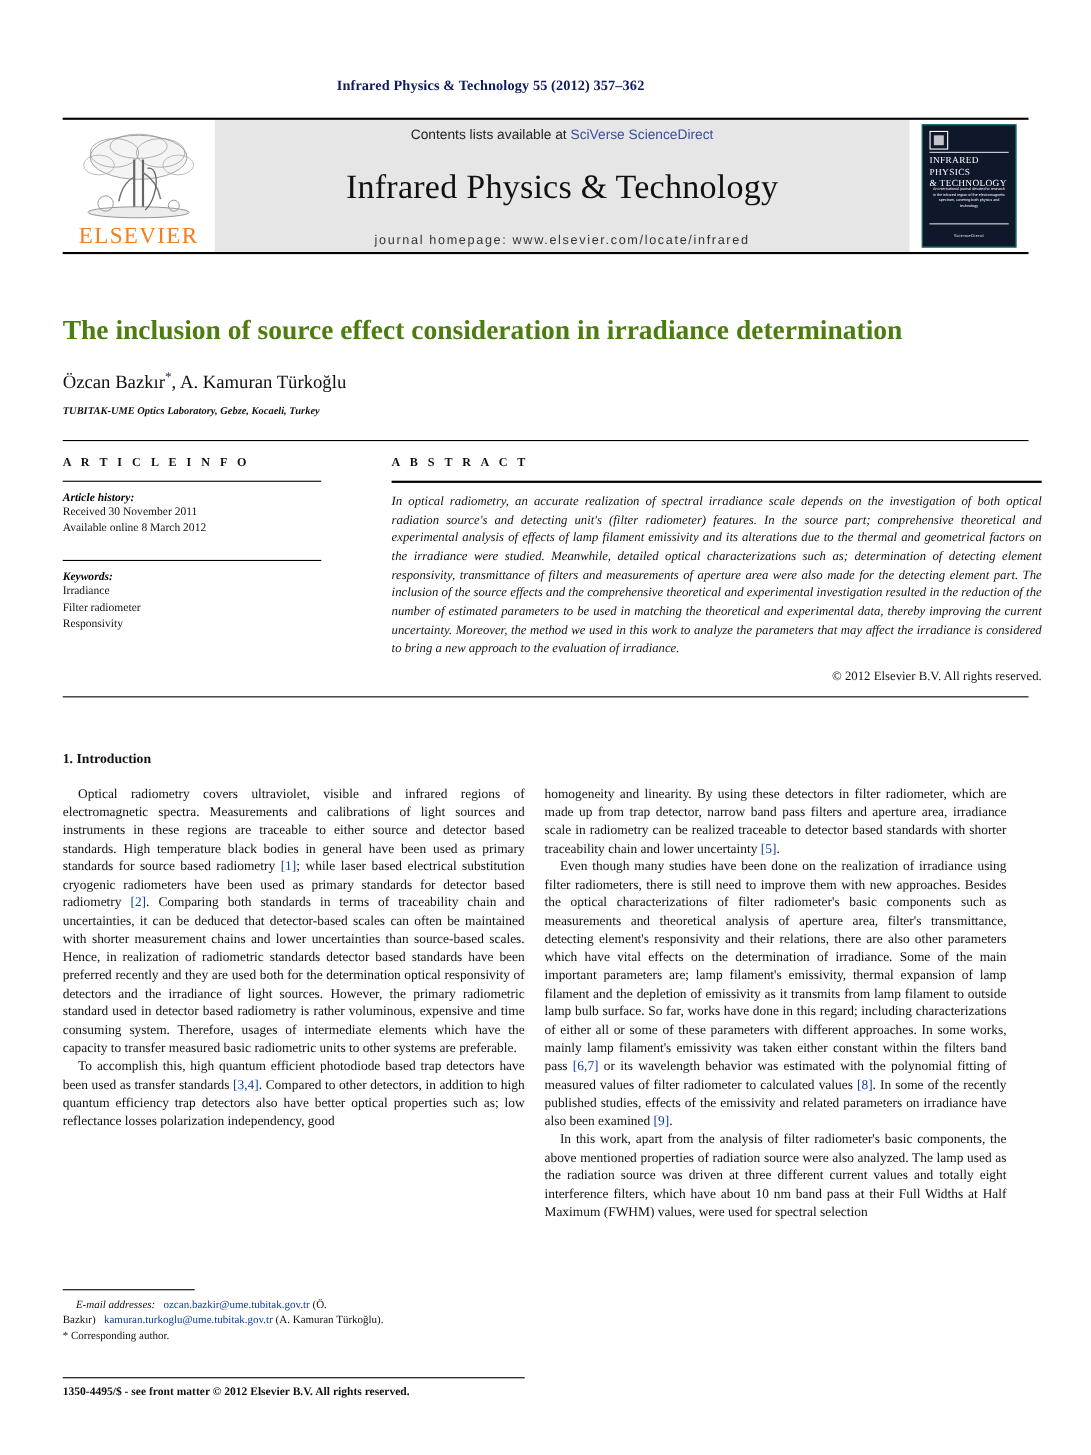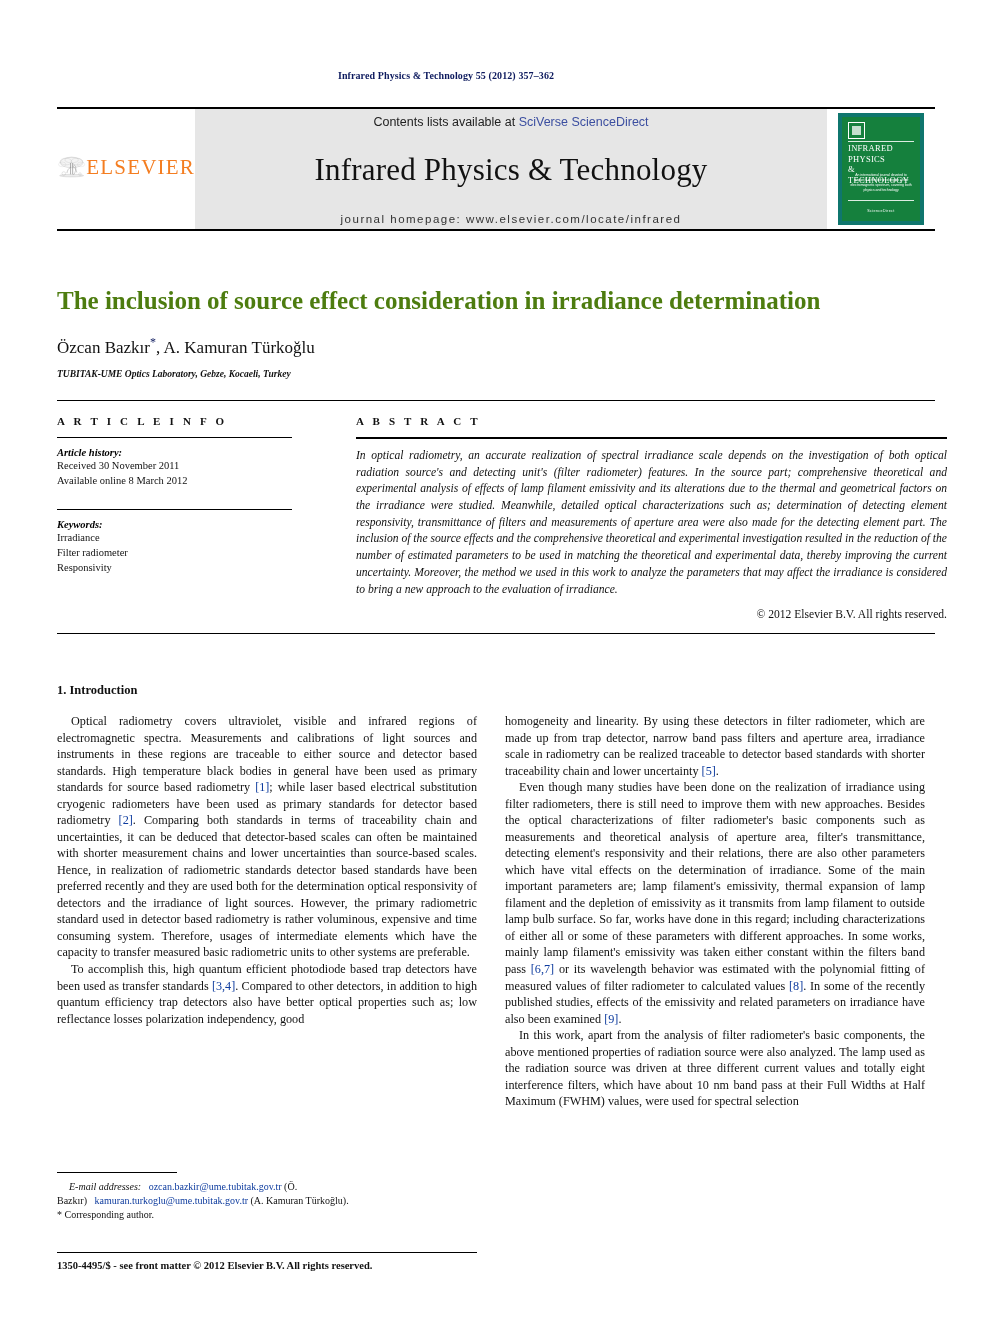--- a/index.html
+++ b/index.html
@@ -23,21 +23,21 @@
   }
 
   
   .running-head {
     position: absolute;
     left: 0; top: 70px;
     width: 892px;
     text-align: center;
     font-family: "Liberation Serif", serif;
     font-weight: bold;
-    font-size: 10px;
+    font-size: 13px;
     color: #0d1a5e;
     letter-spacing: 0.1px;
   }
 
   
   .masthead {
     position: absolute;
     left: 57px; top: 107px;
     width: 878px;
     height: 124px;
@@ -52,21 +52,21 @@
     height: 120px;
     display: flex;
     align-items: stretch;
   }
   .elsevier-logo {
     width: 138px;
     flex: 0 0 138px;
     background: #ffffff;
     position: relative;
     display: flex;
-    flex-direction: row;
+    flex-direction: column;
     align-items: center;
     justify-content: flex-end;
     padding-bottom: 4px;
     box-sizing: border-box;
   }
   .tree-svg { display:block; }
   .elsevier-word {
     font-family: "Liberation Serif", serif;
     font-size: 21px;
     letter-spacing: 1.2px;
@@ -112,22 +112,22 @@
     width: 108px;
     flex: 0 0 108px;
     background: #ffffff;
     display: flex;
     align-items: center;
     justify-content: center;
   }
   .cover-box {
     width: 86px;
     height: 112px;
-    background: #15803d;
-    border: 4px solid #0f766e;
+    background: #0f172a;
+    border: 1px solid #0f766e;
     position: relative;
     box-sizing: border-box;
     overflow: hidden;
   }
   .cover-rule { position:absolute; left:6px; right:6px; height:1px; background:#fff; opacity:.85; }
   .cover-sq { position:absolute; left:6px; top:5px; width:15px; height:15px; border:1px solid #fff; }
   .cover-sq:after{content:"";position:absolute;left:3px;top:3px;right:3px;bottom:3px;background:#fff;opacity:.75;}
   .cover-title {
     position:absolute; left:6px; right:6px; top:26px;
     font-family:"Liberation Serif", serif;
@@ -210,21 +210,21 @@
     font-size:11.6px;
     text-align:right;
     margin-top:10px;
     color:#111;
   }
   .infoabs-bottom { border-top:1px solid #000; margin-top:12px; }
 
   
   .body-cols {
     position:absolute; left:57px; top:683px; width:878px;
-    display:flex; gap:28px;
+    display:flex; gap:18px;
   }
   .bcol { width:420px; flex:0 0 420px; }
   .sec-title {
     font-family:"Liberation Serif", serif;
     font-weight:bold; font-size:12.5px; color:#111;
     margin:0 0 15px 0;
   }
   .para {
     font-family:"Liberation Serif", serif;
     font-size:12.2px;

